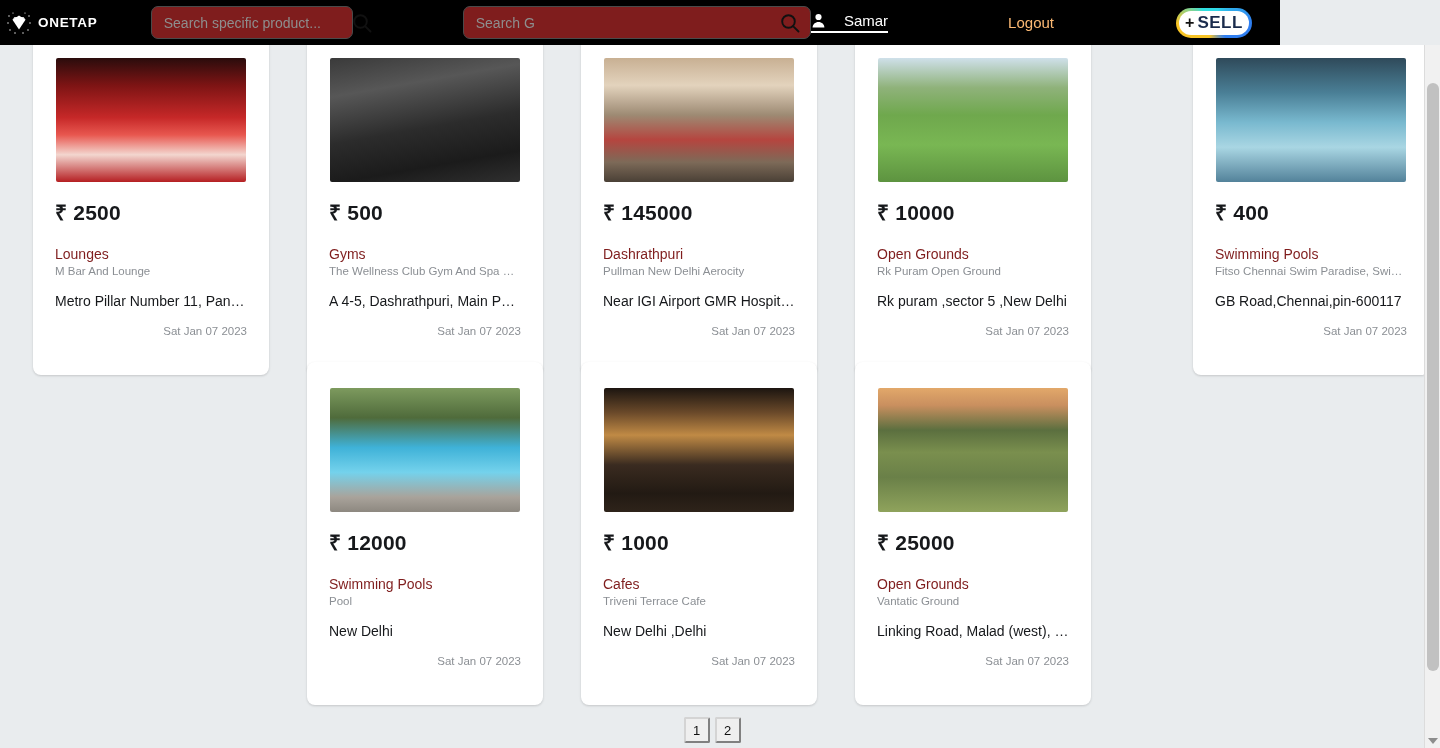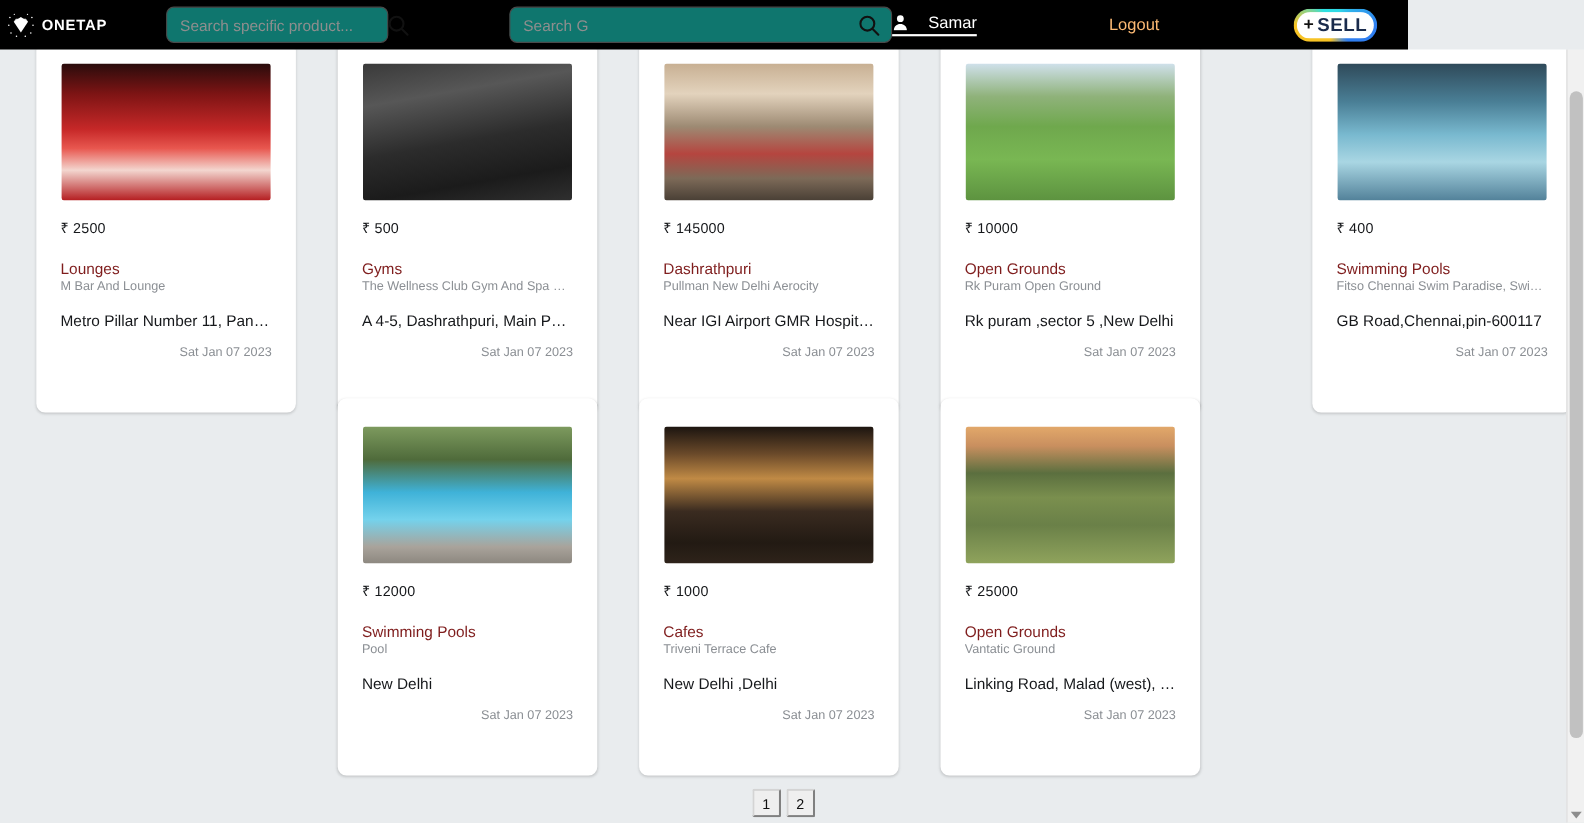--- a/index.html
+++ b/index.html
@@ -19,21 +19,21 @@
     display: flex; align-items: center;
     z-index: 50;
   }
   .brand { display: flex; align-items: center; gap: 6px; width: 182px; padding-left: 6px; }
   .gem-icon { width: 26px; height: 26px; display: block; }
   .brand-name {
     color: #ffffff; font-size: 13.5px; font-weight: 700; letter-spacing: .7px;
   }
   .search-box {
     position: relative;
-    background: #0f766e;
+    background: #7f1d1d;
     border: 1px solid #4a4a4a;
     border-radius: 7px;
     height: 33px;
     display: flex; align-items: center;
   }
   .search-box.primary { width: 202px; }
   .search-box.secondary { width: 423px; margin-left: 110px; }
   .search-input {
     flex: 1; background: transparent; border: none; outline: none;
     color: #cfcfcf; font-size: 14px; font-family: "Liberation Sans", sans-serif;
@@ -93,21 +93,21 @@
   .card.row2 { top: 317px; height: 343px; }
   .card-thumb {
     width: 190px; height: 124px;
     margin: 26px auto 0 auto;
     display: block;
     border-radius: 2px;
     background-size: cover; background-position: center;
   }
   .card-body { padding: 16px 22px 0 22px; }
   .price {
-    font-size: 13px; color: #16181b; font-weight: 400;
+    font-size: 21px; color: #16181b; font-weight: 700;
     letter-spacing: .2px;
   }
   .category {
     margin-top: 20px;
     font-size: 14px; color: #7f1d1d;
   }
   .venue {
     margin-top: 3px;
     font-size: 11.5px; color: #8b8f94;
     white-space: nowrap; overflow: hidden; text-overflow: ellipsis;

